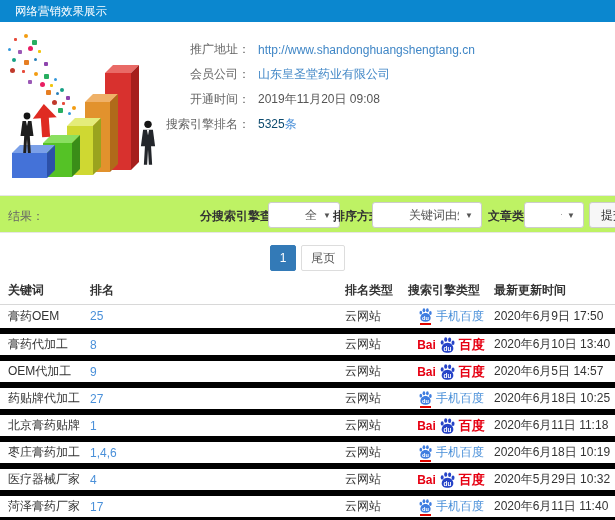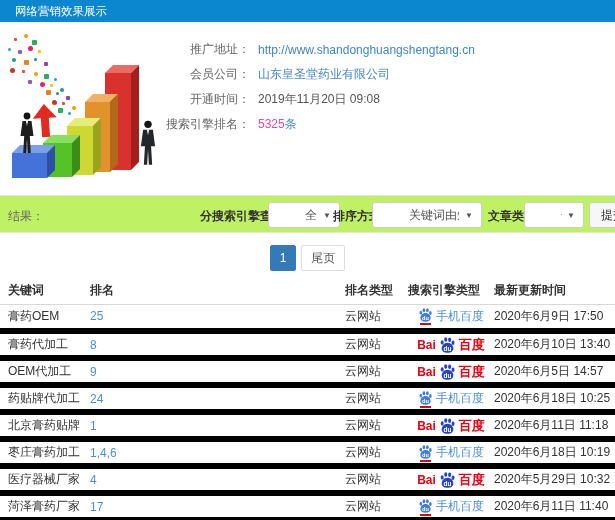--- a/index.html
+++ b/index.html
@@ -10,21 +10,21 @@
   
   .topbar { position:absolute; top:0; left:0; width:615px; height:22px; background:#0b87cf; }
   .topbar .title { display:inline-block; padding-left:15px; line-height:22px; color:#fff; font-size:11.5px;text-align:right; }
 
   
   .info-list { position:absolute; left:155px; top:37px; }
   .info-row { display:flex; height:25px; align-items:center; }
   .info-label { width:95px; text-align:right; color:#666; }
   .info-value { margin-left:8px; color:#555; }
   .info-value.link { color:#3f86c6; text-decoration:none; cursor:pointer; }
-  .count-num { color:#ec4899; }
+  .count-num { color:#0c4a6e; }
   .count-unit { color:#4a90d9; }
 
   
   .chart-illu { position:absolute; left:0; top:30px; width:185px; height:160px; }
   .bar { position:absolute; }
   .bar .face { position:absolute; left:0; top:0; width:100%; height:100%; }
   .bar .topface { position:absolute; top:-8px; left:4px; width:100%; height:8px; transform:skewX(-45deg); }
   .bar .sideface { position:absolute; top:-4px; right:-8px; width:8px; height:100%; transform:skewY(-45deg); }
   .confetti-dot { position:absolute; }
   .growth-arrow { position:absolute; left:33px; top:74px; width:24px; height:34px; transform:rotate(-4deg); }
@@ -268,21 +268,21 @@
                 <ellipse cx="19.8" cy="9.5" rx="2.1" ry="3.1" fill="#2744c8"></ellipse>
                 <path d="M12 9.5 C7 9.5 3.8 13.5 3.8 17.5 C3.8 21.5 7 23.5 12 23.5 C17 23.5 20.2 21.5 20.2 17.5 C20.2 13.5 17 9.5 12 9.5 Z" fill="#2744c8"></path>
                 <text x="12" y="20.5" font-size="9" fill="#fff" text-anchor="middle" font-weight="bold" font-family="Liberation Sans,sans-serif">du</text>
               </svg>
               <span class="baidu-cn">百度</span>
             </span></td>
           <td>2020年6月5日 14:57</td>
         </tr>
         <tr>
           <td>药贴牌代加工</td>
-          <td><a class="rank-link">24</a></td>
+          <td><a class="rank-link">27</a></td>
           <td>云网站</td>
           <td class="engine-cell"><span class="engine-wrap">
               <span class="paw-wrap">
                 <svg width="15" height="15" viewBox="0 0 24 24">
                   <ellipse cx="4.5" cy="9" rx="2.1" ry="3.1" fill="#3f7de0"></ellipse>
                   <ellipse cx="9.5" cy="5" rx="2.2" ry="3.2" fill="#3f7de0"></ellipse>
                   <ellipse cx="15" cy="5.2" rx="2.2" ry="3.2" fill="#3f7de0"></ellipse>
                   <ellipse cx="19.8" cy="9.5" rx="2.1" ry="3.1" fill="#3f7de0"></ellipse>
                   <path d="M12 9.5 C7 9.5 3.8 13.5 3.8 17.5 C3.8 21.5 7 23.5 12 23.5 C17 23.5 20.2 21.5 20.2 17.5 C20.2 13.5 17 9.5 12 9.5 Z" fill="#3f7de0"></path>
                   <text x="12" y="20.5" font-size="9" fill="#fff" text-anchor="middle" font-weight="bold" font-family="Liberation Sans,sans-serif">du</text>

